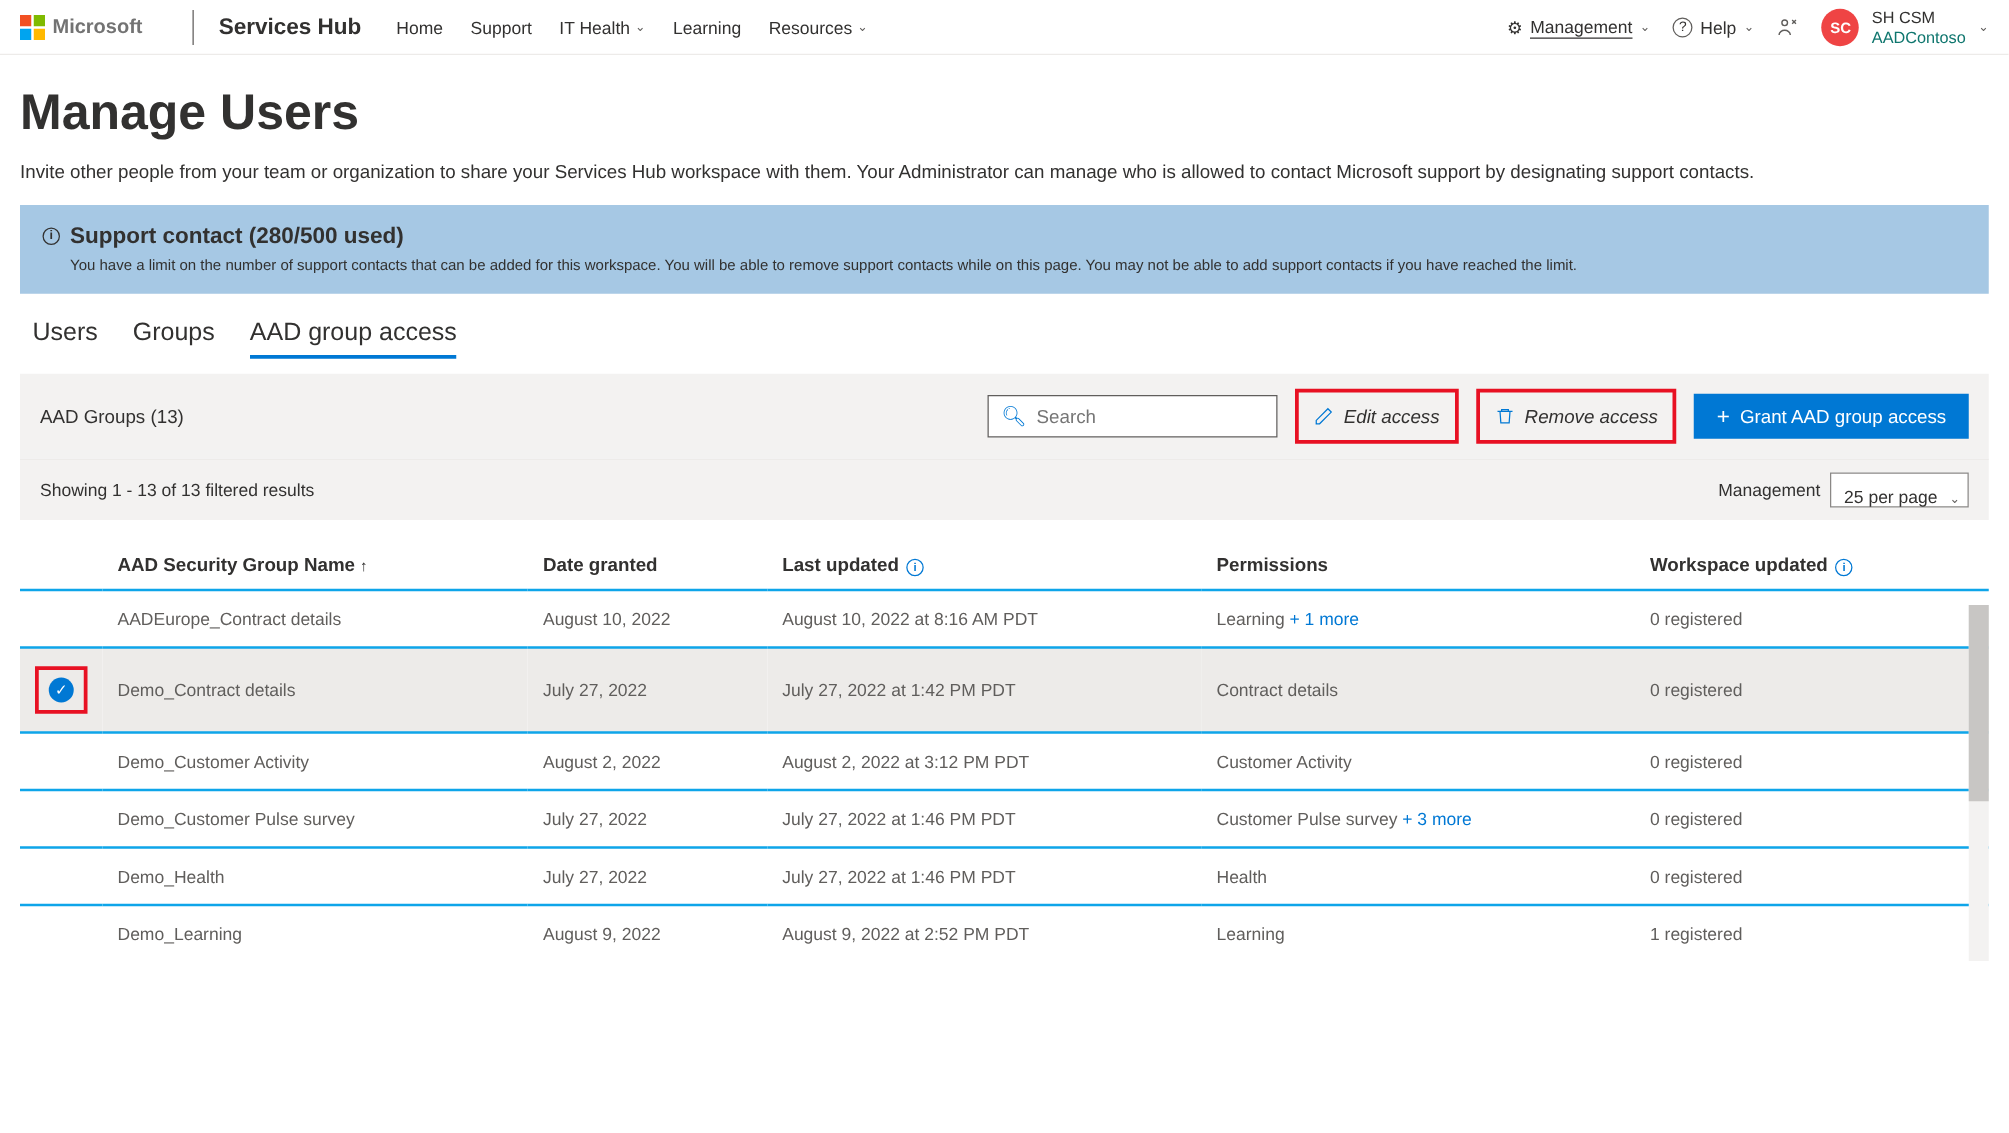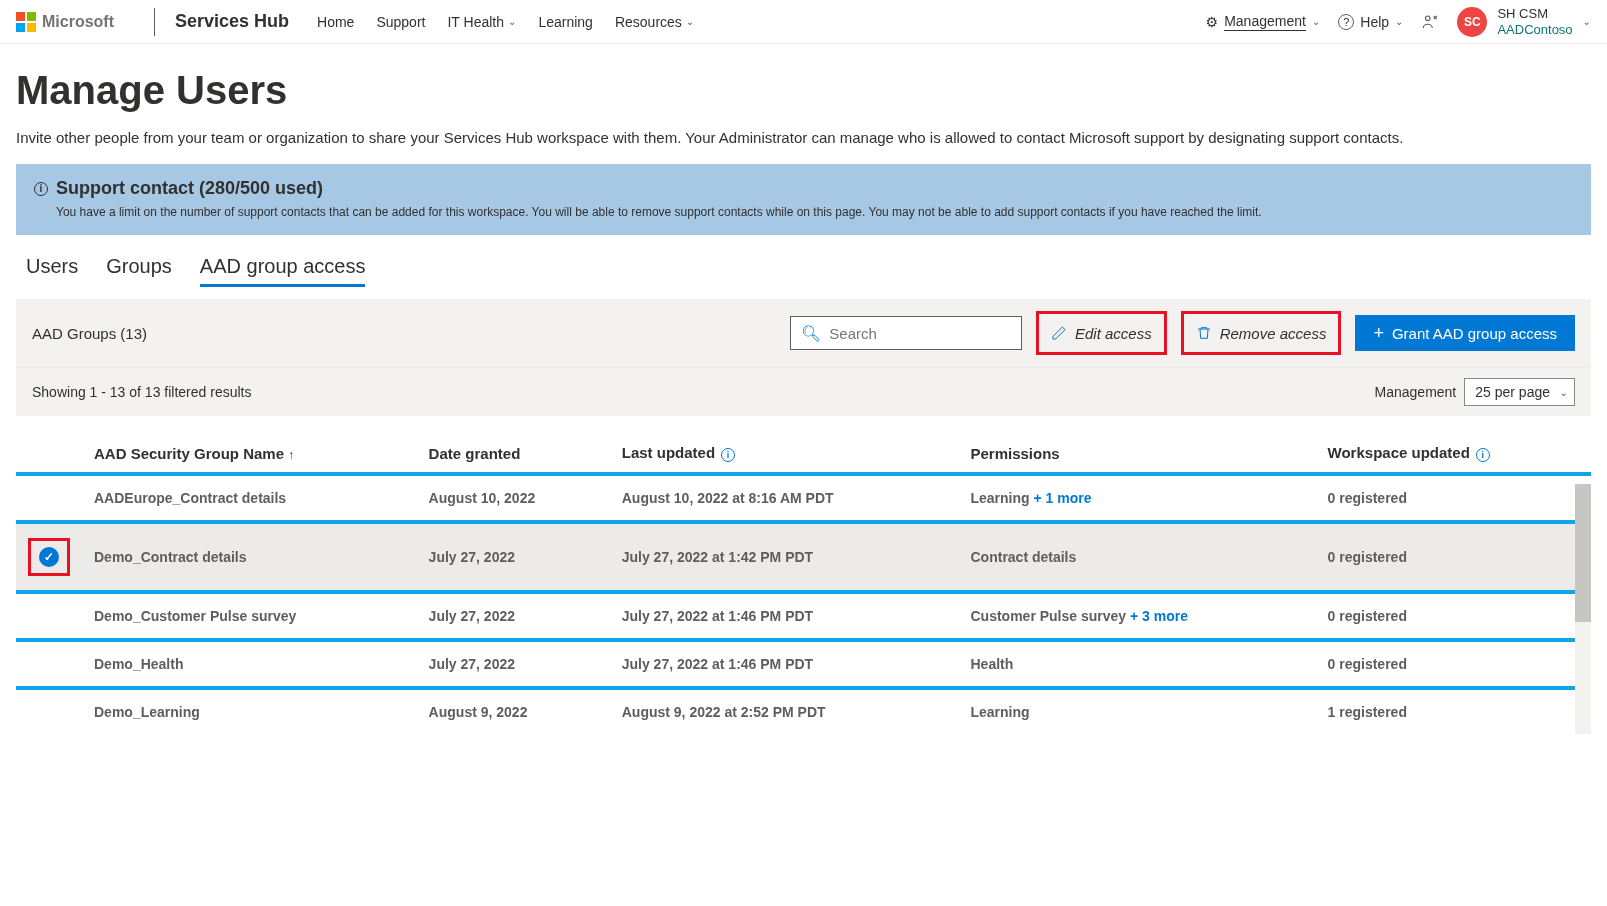--- a/index.html
+++ b/index.html
@@ -47,29 +47,29 @@
   .search-icon { color: #0078d4; font-size: 16px; }
   .tb-btn { display: flex; align-items: center; gap: 8px; font-size: 15px; color: #323130; cursor: pointer; height: 34px; padding: 0 10px; }
   .tb-btn svg, .tb-btn .ico { color: #0078d4; }
   .red-box { border: 3px solid #e81123; padding: 2px; font-style: italic; }
   .primary-btn { background: #0078d4; color: #fff; height: 36px; padding: 0 18px; display: flex; align-items: center; gap: 8px; font-size: 15px; cursor: pointer; border: none; }
   .plus { font-size: 18px; font-weight: 300; }
 
   .filterbar { background: #f3f2f1; padding: 10px 16px; display: flex; align-items: center; border-top: 1px solid #edebe9; }
   .filter-left { font-size: 14px; color: #323130; }
   .filter-right { margin-left: auto; display: flex; align-items: center; gap: 8px; font-size: 14px; }
-  .page-select { border: 1px solid #8a8886; background: #fff; height: 28px; padding: 0 24px 0 10px; font-size: 14px; position: relative; display: flex; align-items: center; cursor: pointer; }
+  .page-select { border: 1px solid #8a8886; background: #fff; height: 28px; padding: 0 24px 0 10px; font-size: 14px; position: relative; display: flex; align-items: flex-end; cursor: pointer; }
   .page-select .chev { position: absolute; right: 6px; }
 
   
   .table-wrap { margin-top: 18px; position: relative; }
   table { width: 100%; border-collapse: collapse; }
   th { text-align: left; font-size: 15px; font-weight: 600; padding: 10px 12px; color: #323130; }
   th:first-child, td:first-child { width: 60px; }
-  td { padding: 14px 12px; font-size: 14px; color: #605e5c; border-top: 4px solid #0ea5e9; font-weight: bold; }
+  td { padding: 14px 12px; font-size: 14px; color: #605e5c; border-top: 2px solid #0ea5e9; }
   tr.selected td { background: #edebe9; }
   .sort-arrow { font-size: 12px; margin-left: 4px; }
   .info-small { width: 14px; height: 14px; border: 1px solid #0078d4; border-radius: 50%; display: inline-flex; align-items: center; justify-content: center; font-size: 9px; color: #0078d4; margin-left: 6px; }
   .more-link { color: #0078d4; }
   .check-circle { width: 20px; height: 20px; border-radius: 50%; background: #0078d4; color: #fff; display: flex; align-items: center; justify-content: center; font-size: 12px; margin: 0 auto; }
   .red-box-check { border: 3px solid #e81123; padding: 6px 8px; display: inline-block; }
 
   .scrollbar-track { position: absolute; right: 0; top: 50px; bottom: 0; width: 16px; background: #f3f2f1; }
   .scrollbar-thumb { position: absolute; top: 0; width: 100%; height: 55%; background: #c8c6c4; }
 
@@ -213,20 +213,28 @@
           <tr class="selected">
             <td><span class="red-box-check"><span class="check-circle">✓</span></span></td>
             <td>Demo_Contract details</td>
             <td>July 27, 2022</td>
             <td>July 27, 2022 at 1:42 PM PDT</td>
             <td><span>Contract details</span></td>
             <td>0 registered</td>
           </tr>
           <tr>
             <td></td>
+            <td>Demo_Customer Activity</td>
+            <td>August 2, 2022</td>
+            <td>August 2, 2022 at 3:12 PM PDT</td>
+            <td><span>Customer Activity</span></td>
+            <td>0 registered</td>
+          </tr>
+          <tr>
+            <td></td>
             <td>Demo_Customer Pulse survey</td>
             <td>July 27, 2022</td>
             <td>July 27, 2022 at 1:46 PM PDT</td>
             <td><span>Customer Pulse survey</span><span class="more-link"> + 3 more</span></td>
             <td>0 registered</td>
           </tr>
           <tr>
             <td></td>
             <td>Demo_Health</td>
             <td>July 27, 2022</td>

